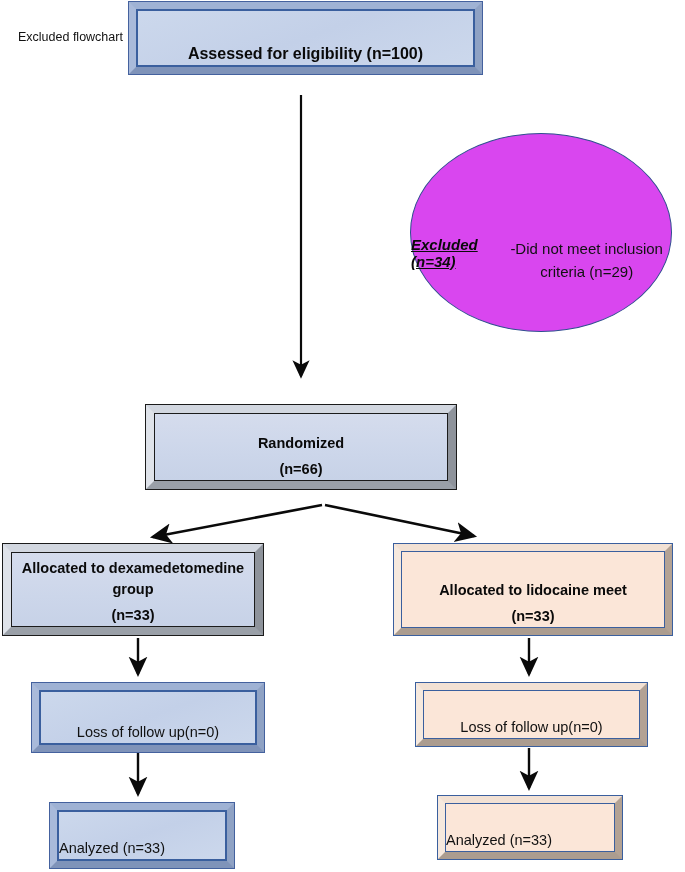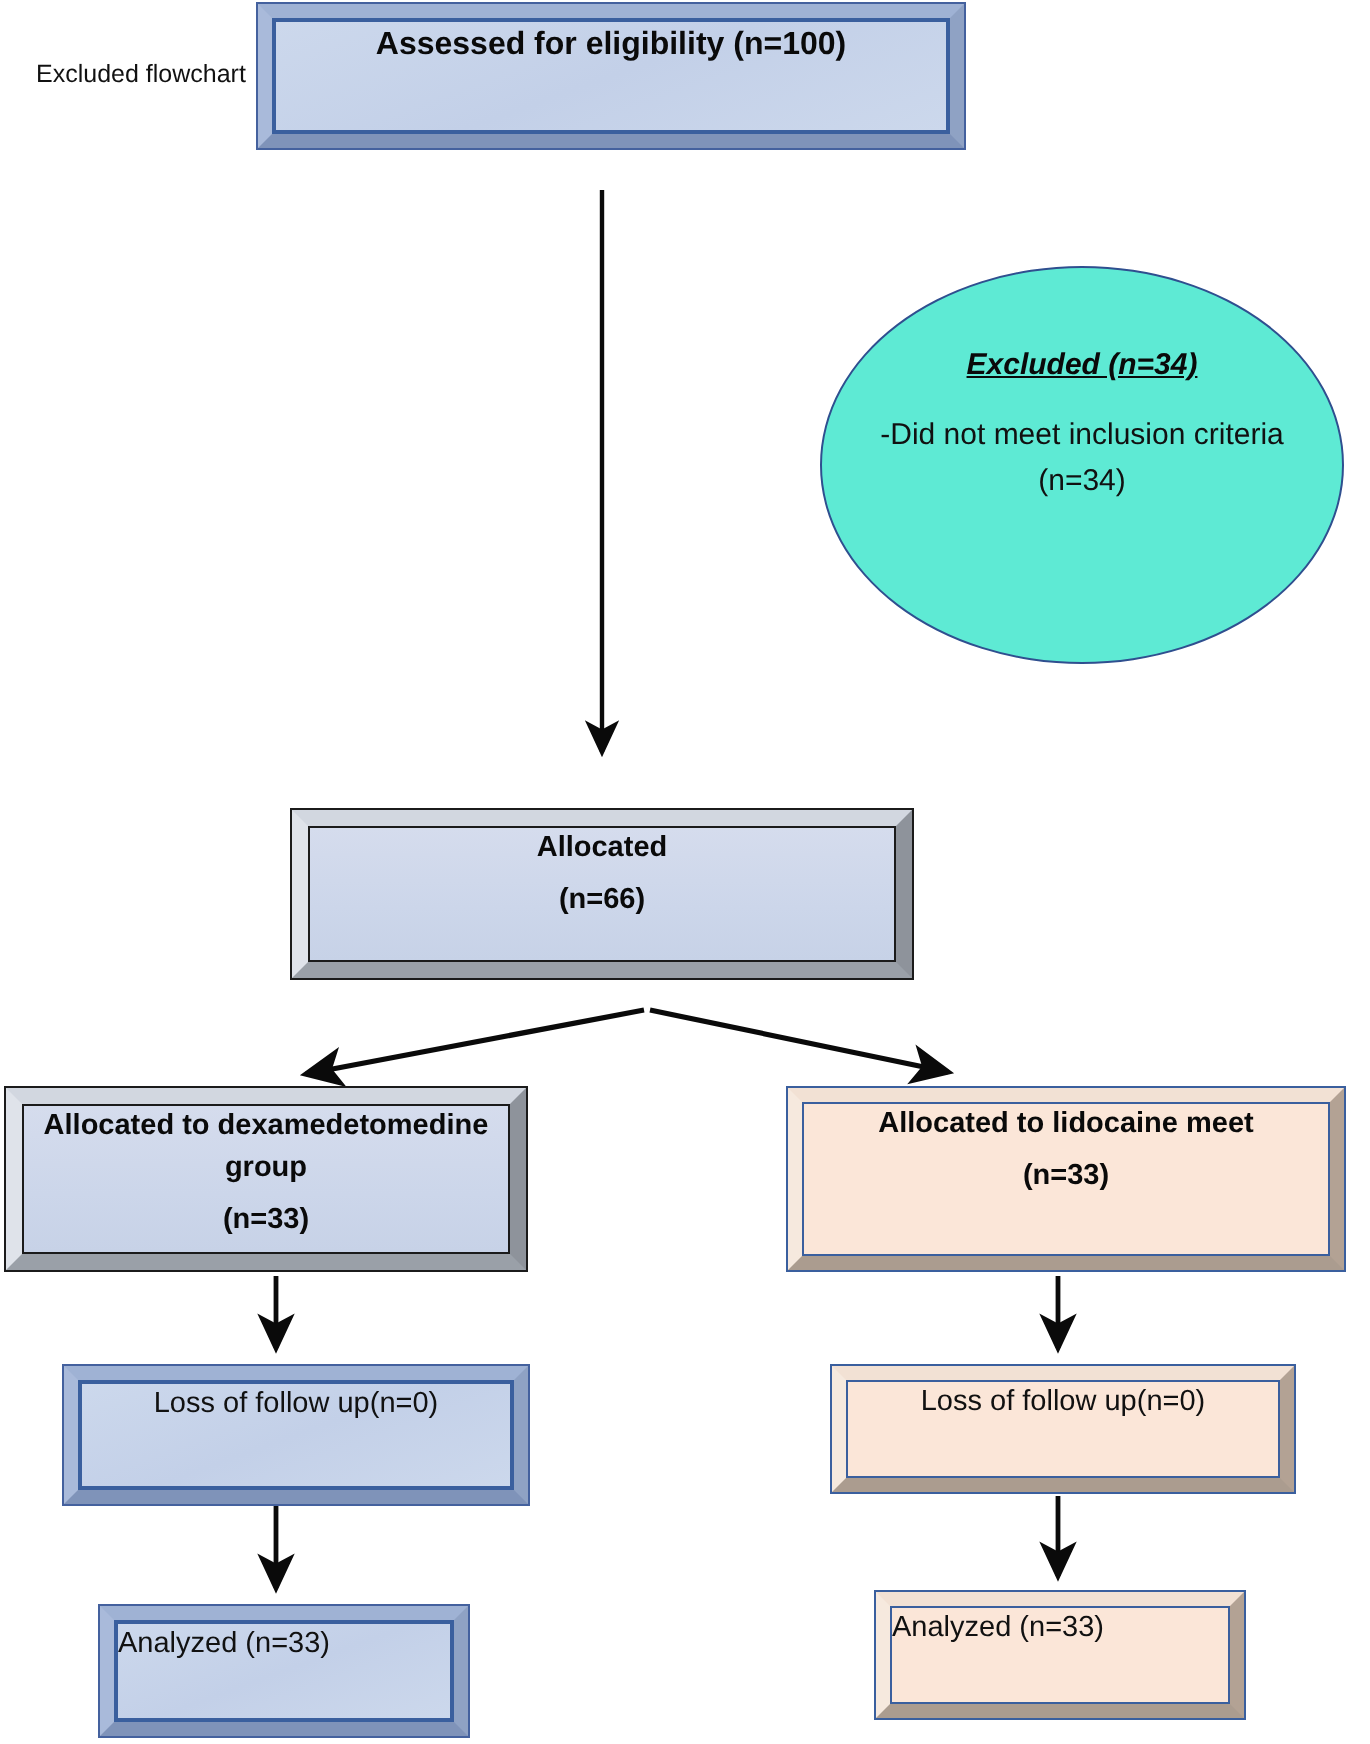--- a/index.html
+++ b/index.html
@@ -27,21 +27,21 @@
     display: flex;
     align-items: center;
     justify-content: center;
   }
   .bevel > .inner {
     position: absolute;
     box-sizing: border-box;
     display: flex;
     flex-direction: column;
     align-items: center;
-    justify-content: flex-start;
+    justify-content: flex-end;
     text-align: center;
     line-height: 1.45;
     overflow: hidden;
   }
   .bevel > .inner.left-align {
     align-items: flex-start;
     text-align: left;
   }
 
   
@@ -94,25 +94,25 @@
 
   
   .t-bold   { font-weight: bold; color: #0a0a0a; }
   .t-plain  { font-weight: normal; color: #111111; }
   .line2    { margin-top: 5px; }
 
   
   .ellipse {
     position: absolute;
     border-radius: 50%;
-    background: #5eead4;
+    background: #d946ef;
     border: 1.5px solid #2f4f8f;
     box-sizing: border-box;
     display: flex;
-    flex-direction: column;
+    flex-direction: row;
     align-items: center;
     padding-top: 40px;
   }
   .ellipse .title {
     font-weight: bold;
     font-style: italic;
     text-decoration: underline;
     color: #0a0a0a;
     font-size: 15px;
   }
@@ -171,26 +171,26 @@
   <div class="side-label" style="left:18px; top:30px;">Excluded flowchart</div>
 
   <div class="bevel blue" style="left:128px; top:1px; width:355px; height:74px;">
     <div class="inner">
       <span class="t-bold" style="font-size:16px;">Assessed for eligibility (n=100)</span>
     </div>
   </div>
 
   <div class="ellipse" style="left:410px; top:133px; width:262px; height:199px;">
     <span class="title">Excluded (n=34)</span>
-    <span class="body">-Did not meet inclusion criteria (n=34)</span>
+    <span class="body">-Did not meet inclusion criteria (n=29)</span>
   </div>
 
   <div class="bevel gray" style="left:145px; top:404px; width:312px; height:86px;">
     <div class="inner">
-      <span class="t-bold" style="font-size:14.5px;">Allocated</span>
+      <span class="t-bold" style="font-size:14.5px;">Randomized</span>
       <span class="t-bold line2" style="font-size:14.5px;">(n=66)</span>
     </div>
   </div>
 
   <div class="bevel gray" style="left:2px; top:543px; width:262px; height:93px;">
     <div class="inner">
       <span class="t-bold" style="font-size:14.5px;">Allocated to dexamedetomedine group</span>
       <span class="t-bold line2" style="font-size:14.5px;">(n=33)</span>
     </div>
   </div>

